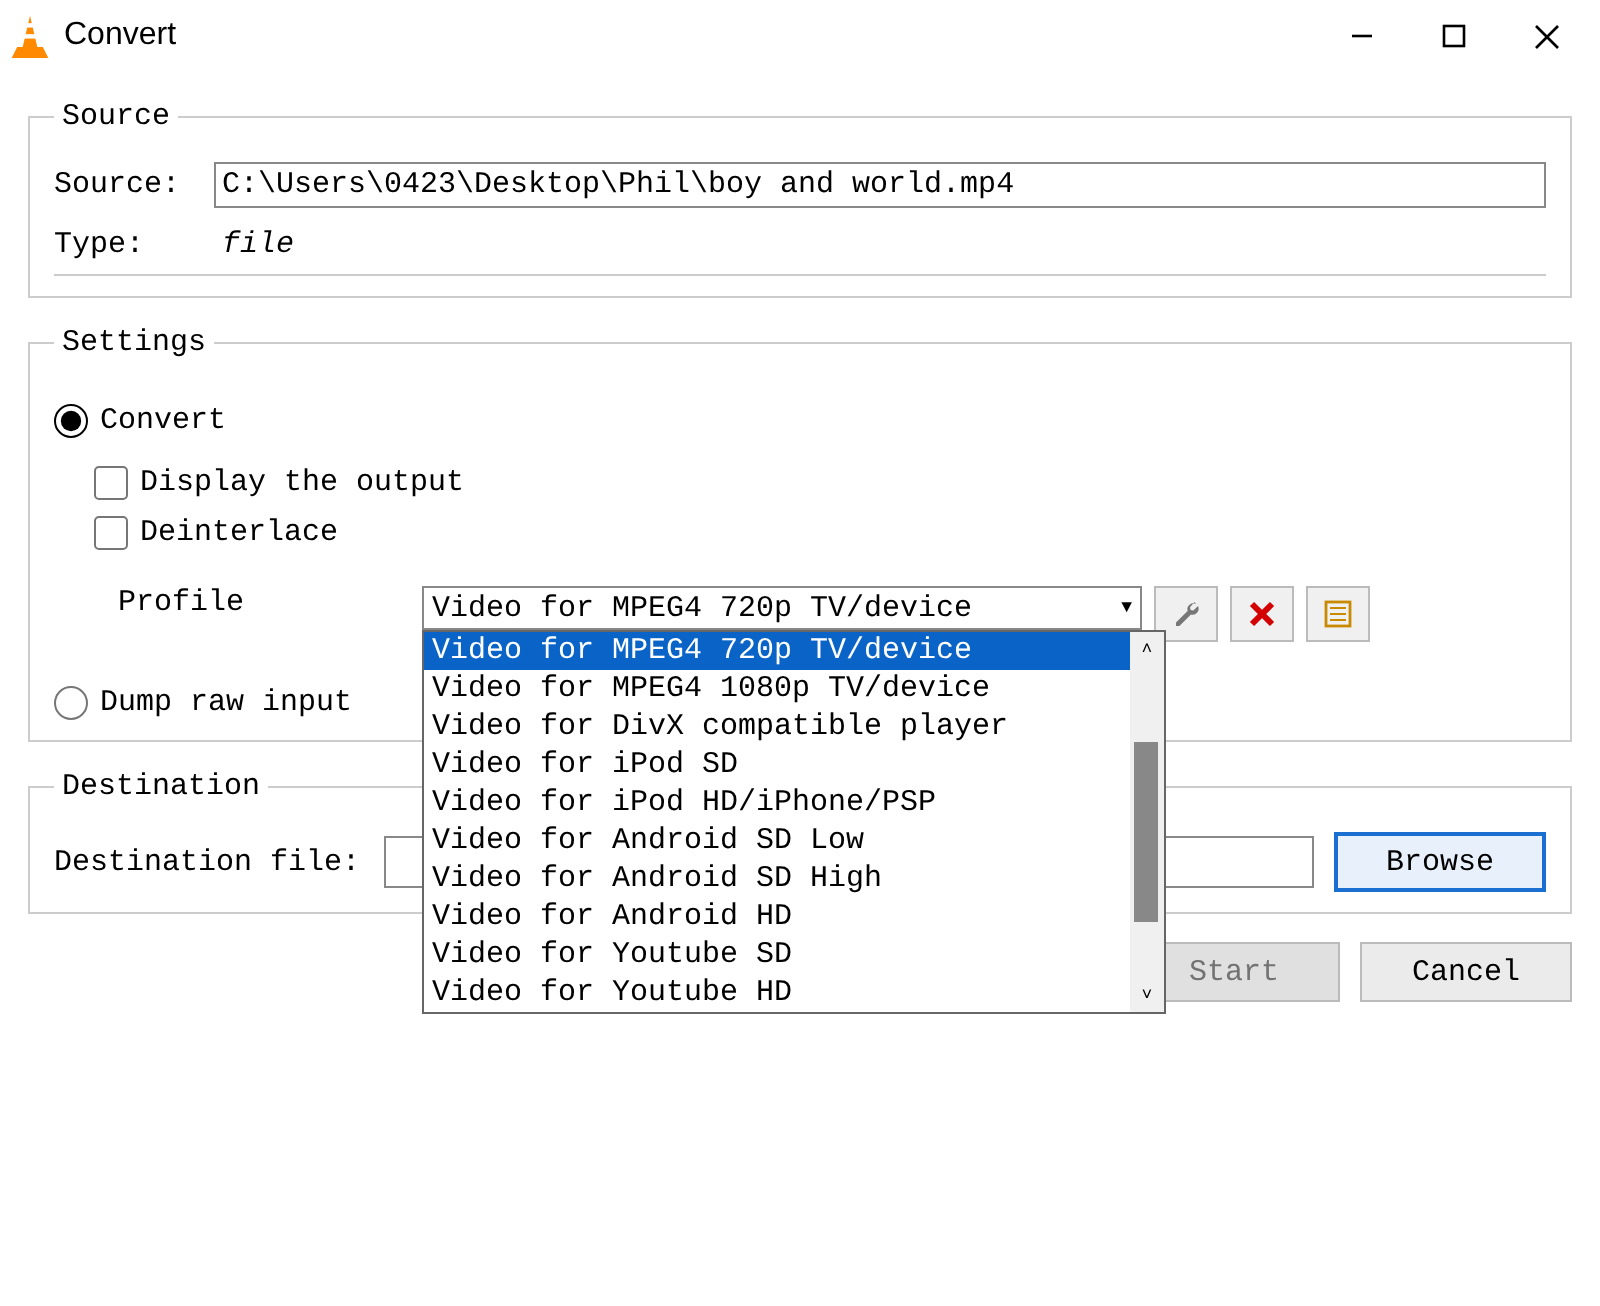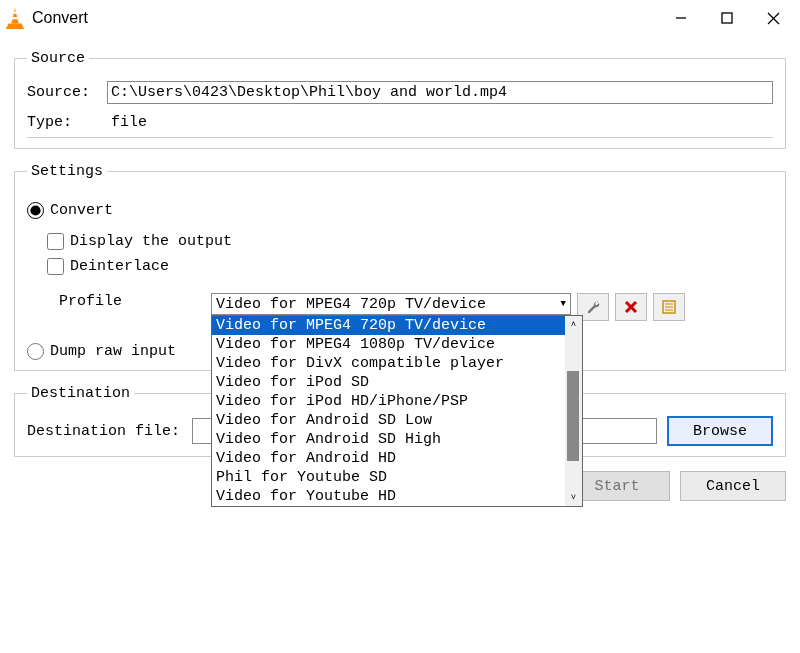--- a/index.html
+++ b/index.html
@@ -67,20 +67,21 @@
     .src-input {
       flex: 1;
       font-family: "Courier New", monospace;
       font-size: 15px;
       padding: 2px 3px;
       border: 1px solid #888;
       background: #fff;
     }
     .type-val {
       padding-left: 4px;
+      font-style: italic;
     }
     .hr-thin {
       border: none;
       border-top: 1px solid #ccc;
       margin-top: 6px;
     }
     .radio-row, .check-row {
       display: flex;
       align-items: center;
       margin: 8px 0 14px 0;
@@ -308,21 +309,21 @@
       <div class="dropdown-list">
         <div class="dd-items" id="dd-items">
             <div class="dd-item selected">Video for MPEG4 720p TV/device</div>
             <div class="dd-item">Video for MPEG4 1080p TV/device</div>
             <div class="dd-item">Video for DivX compatible player</div>
             <div class="dd-item">Video for iPod SD</div>
             <div class="dd-item">Video for iPod HD/iPhone/PSP</div>
             <div class="dd-item">Video for Android SD Low</div>
             <div class="dd-item">Video for Android SD High</div>
             <div class="dd-item">Video for Android HD</div>
-            <div class="dd-item">Phil for Youtube SD</div>
+            <div class="dd-item">Video for Youtube SD</div>
             <div class="dd-item">Video for Youtube HD</div>
           </div>
         <div class="dd-scrollbar">
           <div class="dd-sb-arrow">˄</div>
           <div class="dd-sb-track">
               <div class="dd-sb-thumb"></div>
             </div>
           <div class="dd-sb-arrow">˅</div>
         </div>
       </div>

